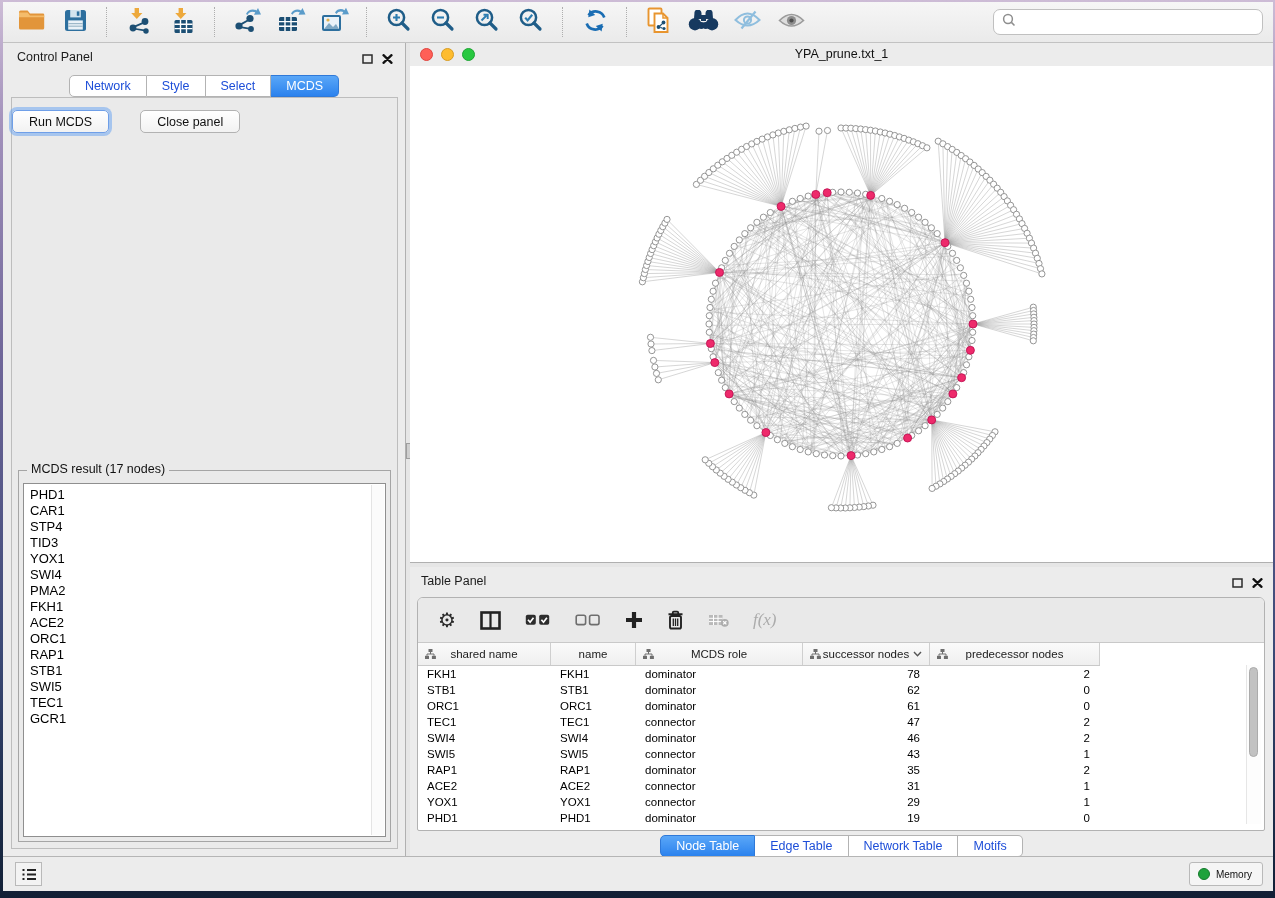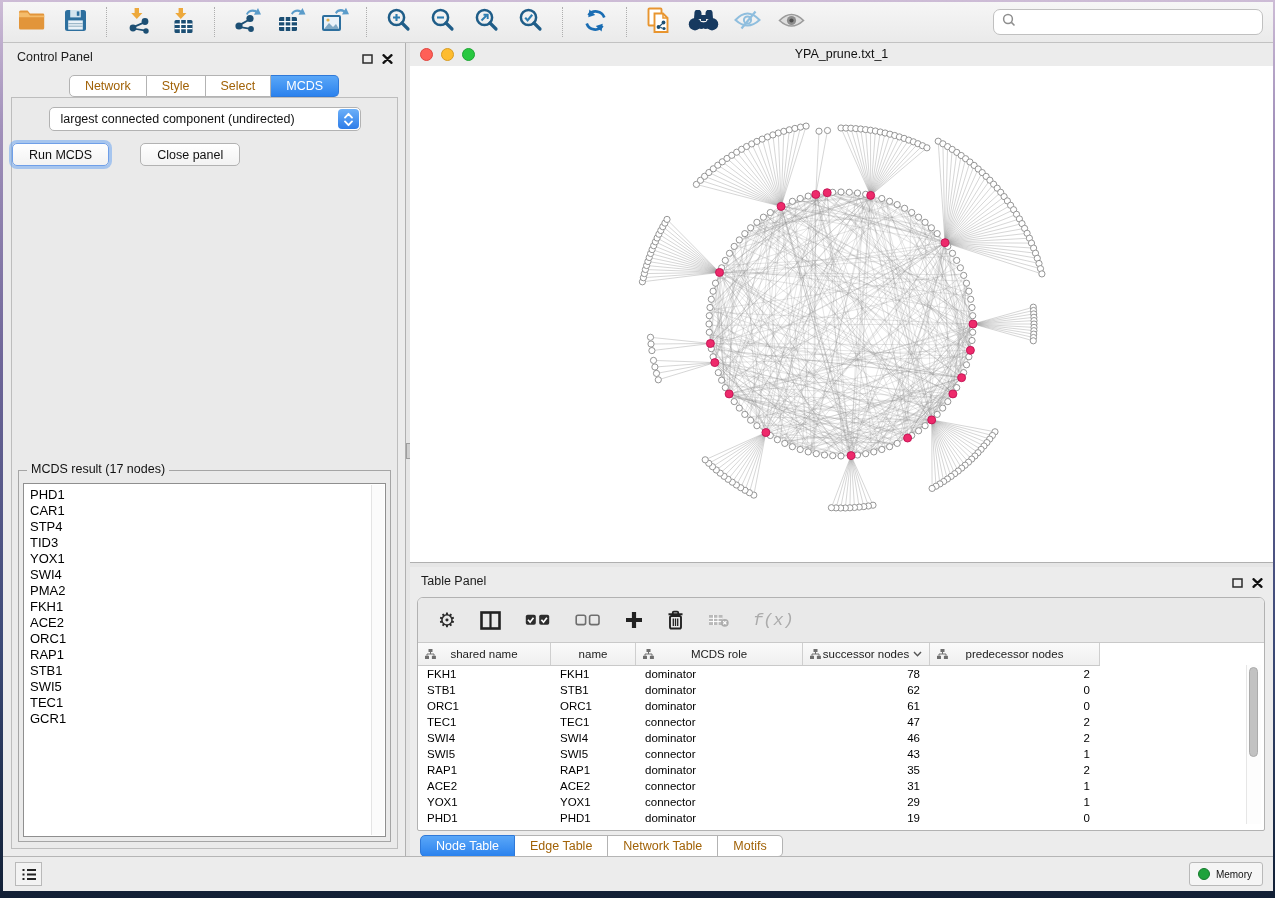--- a/index.html
+++ b/index.html
@@ -27,21 +27,21 @@
     border-left:1px solid #b0b0b0;box-sizing:border-box;}
   .vsplitter .grip{position:absolute;left:0px;top:400px;width:4px;height:14px;background:#cfcfcf;border:1px solid #9e9e9e;}
   .right-area{position:absolute;left:407px;right:0;top:0;bottom:0;}
 
   
   .cp-titlebar{position:absolute;top:0;left:0;right:0;height:26px;}
   .panel-title{position:absolute;left:14px;top:7px;font-size:12.5px;color:#1c1c1c;}
   .panel-icons{position:absolute;right:12px;top:7px;display:flex;gap:9px;align-items:center;}
   .seg-row{position:absolute;top:32px;left:0;right:0;display:flex;justify-content:center;}
   .seg{height:20px;line-height:20px;padding:0 15px;background:#fff;border:1px solid #b3b3b3;
-    border-left:none;font-size:12.5px;color:#a16207;cursor:default;}
+    border-left:none;font-size:12.5px;color:#1d4ed8;cursor:default;}
   .seg:first-child{border-left:1px solid #b3b3b3;border-radius:5px 0 0 5px;}
   .seg:last-child{border-radius:0 5px 5px 0;}
   .seg.active{background:linear-gradient(#5aa7f8,#2b82ee);border-color:#2f79d8;color:#fff;}
   .cp-content{position:absolute;top:54px;left:8px;right:7px;height:752px;
     background:#eaeaea;border:1px solid #bdbdbd;box-sizing:border-box;}
   .opt-label{margin-top:16px;text-align:center;font-size:12.5px;color:#111;}
   .selectbox{position:relative;margin:9px auto 0;width:312px;height:24px;background:#fff;
     border:1px solid #b2b2b2;border-radius:5px;box-sizing:border-box;}
   .selectbox .val{position:absolute;left:11px;top:4px;font-size:12.5px;color:#111;white-space:nowrap;}
   .stepper{position:absolute;right:1px;top:1px;bottom:1px;width:21px;border-radius:4px;
@@ -70,34 +70,34 @@
 
   
   .table-panel{position:absolute;top:524px;left:0;right:0;bottom:0;background:#ececec;}
   .tp-titlebar{position:absolute;top:0;left:0;right:0;height:28px;}
   .tp-container{position:absolute;left:7px;right:8px;top:30px;height:234px;background:#fff;
     border:1px solid #b2b2b2;border-radius:6px 6px 2px 2px;box-sizing:border-box;overflow:hidden;}
   .tp-toolbar{height:44px;background:#e9e9e9;border-bottom:1px solid #c9c9c9;
     display:flex;align-items:center;gap:24px;padding-left:20px;}
   .tp-toolbar .ticon{display:flex;align-items:center;justify-content:center;}
   .gearchar{font-size:20px;color:#2a2a2a;line-height:20px;}
-  .fx{font-family:Liberation Mono, monospace;font-style:italic;font-size:17px;color:#ababab;}
+  .fx{font-family:Liberation Serif, serif;font-style:italic;font-size:17px;color:#ababab;}
   .tp-header{height:22px;display:flex;background:linear-gradient(#fafafa,#efefef);border-bottom:1px solid #c9c9c9;}
   .th{position:relative;display:flex;align-items:center;justify-content:center;
     border-right:1px solid #cfcfcf;box-sizing:border-box;font-size:11.5px;color:#1b1b1b;flex:0 0 auto;}
   .th .tree{position:absolute;left:7px;top:6px;}
   .th .chev{position:absolute;right:7px;top:8px;}
   .th.filler{flex:1;border-right:none;background:#fff;border-bottom:1px solid #fff;margin-bottom:-1px;}
   .tp-body{background:#fff;}
   .tr{display:flex;height:16px;line-height:16px;}
   .td{font-size:11.5px;color:#000;box-sizing:border-box;padding-left:9px;white-space:nowrap;overflow:hidden;flex:0 0 auto;}
   .td.num{text-align:right;padding-left:0;padding-right:10px;}
   .tp-scroll{position:absolute;top:67px;bottom:6px;right:3px;width:14px;background:#fdfdfd;border-left:1px solid #e6e6e6;}
   .tp-scroll .thumb{position:absolute;left:2px;top:2px;width:9px;height:90px;background:#c2c2c2;border:1px solid #ababab;border-radius:5px;box-sizing:border-box;}
-  .tp-tabs{position:absolute;top:268px;left:10px;right:0;display:flex;justify-content:flex-start;}
+  .tp-tabs{position:absolute;top:268px;left:0;right:0;display:flex;justify-content:center;}
 
   
   .statusbar{position:absolute;bottom:0;left:0;right:0;height:34px;background:#ececec;border-top:1px solid #b5b5b5;}
   .list-btn{position:absolute;left:12px;top:5px;width:27px;height:24px;background:#f3f3f3;border:1px solid #b9b9b9;
     display:flex;align-items:center;justify-content:center;box-sizing:border-box;}
   .memory-btn{position:absolute;right:10px;top:5px;height:24px;padding:0 10px 0 8px;background:#f5f5f5;
     border:1px solid #b9b9b9;border-radius:3px;display:flex;align-items:center;gap:6px;font-size:10px;color:#111;box-sizing:border-box;}
   .memdot{width:12px;height:12px;border-radius:50%;background:#1fa23c;border:1px solid #157a2c;box-sizing:border-box;}
 </style>
 </head>
@@ -284,28 +284,20 @@
               </svg></span>
         </span>
       </div>
       <div class="seg-row" id="cp-tabs">
           <div class="seg">Network</div>
           <div class="seg">Style</div>
           <div class="seg">Select</div>
           <div class="seg active">MCDS</div>
         </div>
       <div class="cp-content">
-        <div class="selectbox">
-          <span class="val">largest connected component (undirected)</span>
-          <span class="stepper">
-              <svg width="9" height="15" viewBox="0 0 9 15">
-                <path d="M1 5.6 L4.5 1.8 L8 5.6 M1 9.4 L4.5 13.2 L8 9.4" fill="none" stroke="#fff" stroke-width="1.8" stroke-linecap="round" stroke-linejoin="round"></path>
-              </svg>
-            </span>
-        </div>
         <div class="btn-row">
           <button class="btn focusring">Run MCDS</button>
           <button class="btn">Close panel</button>
         </div>
         <div class="group">
           <span class="group-label">MCDS result (17 nodes)</span>
           <div class="result-list" id="result-list">
             <div class="list-track"></div>
           <div class="list-item">PHD1</div>
               <div class="list-item">CAR1</div>

